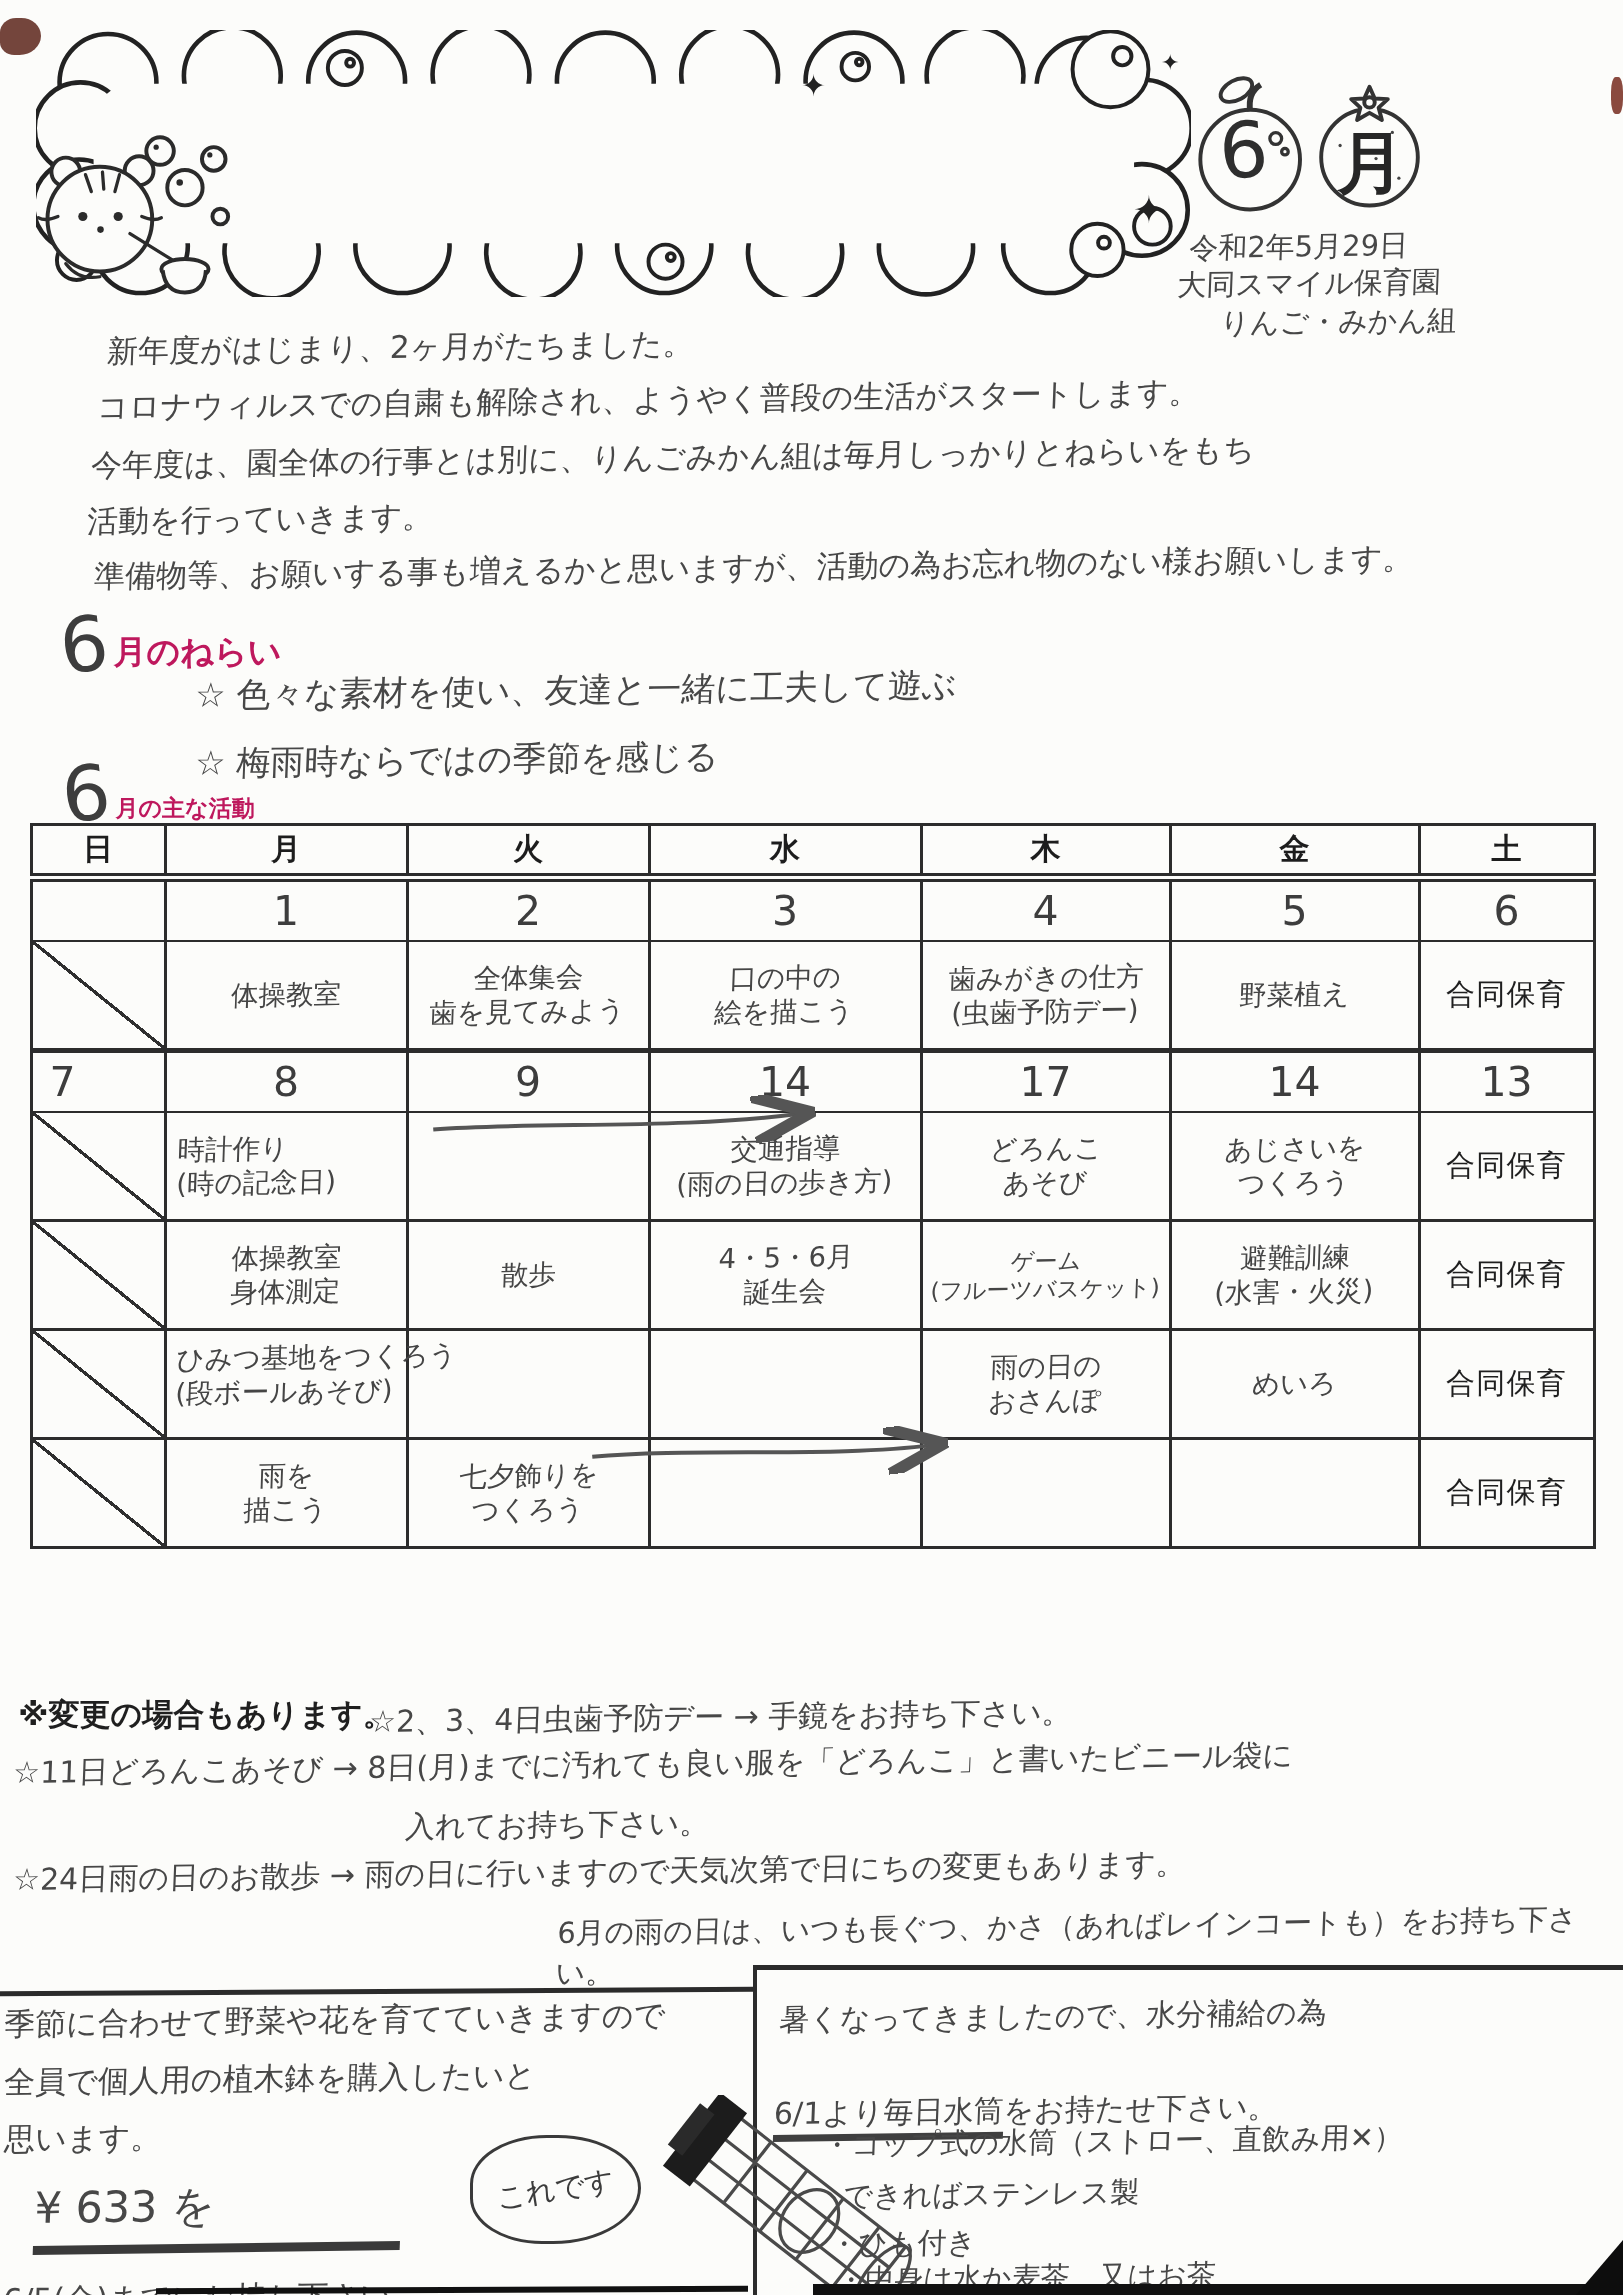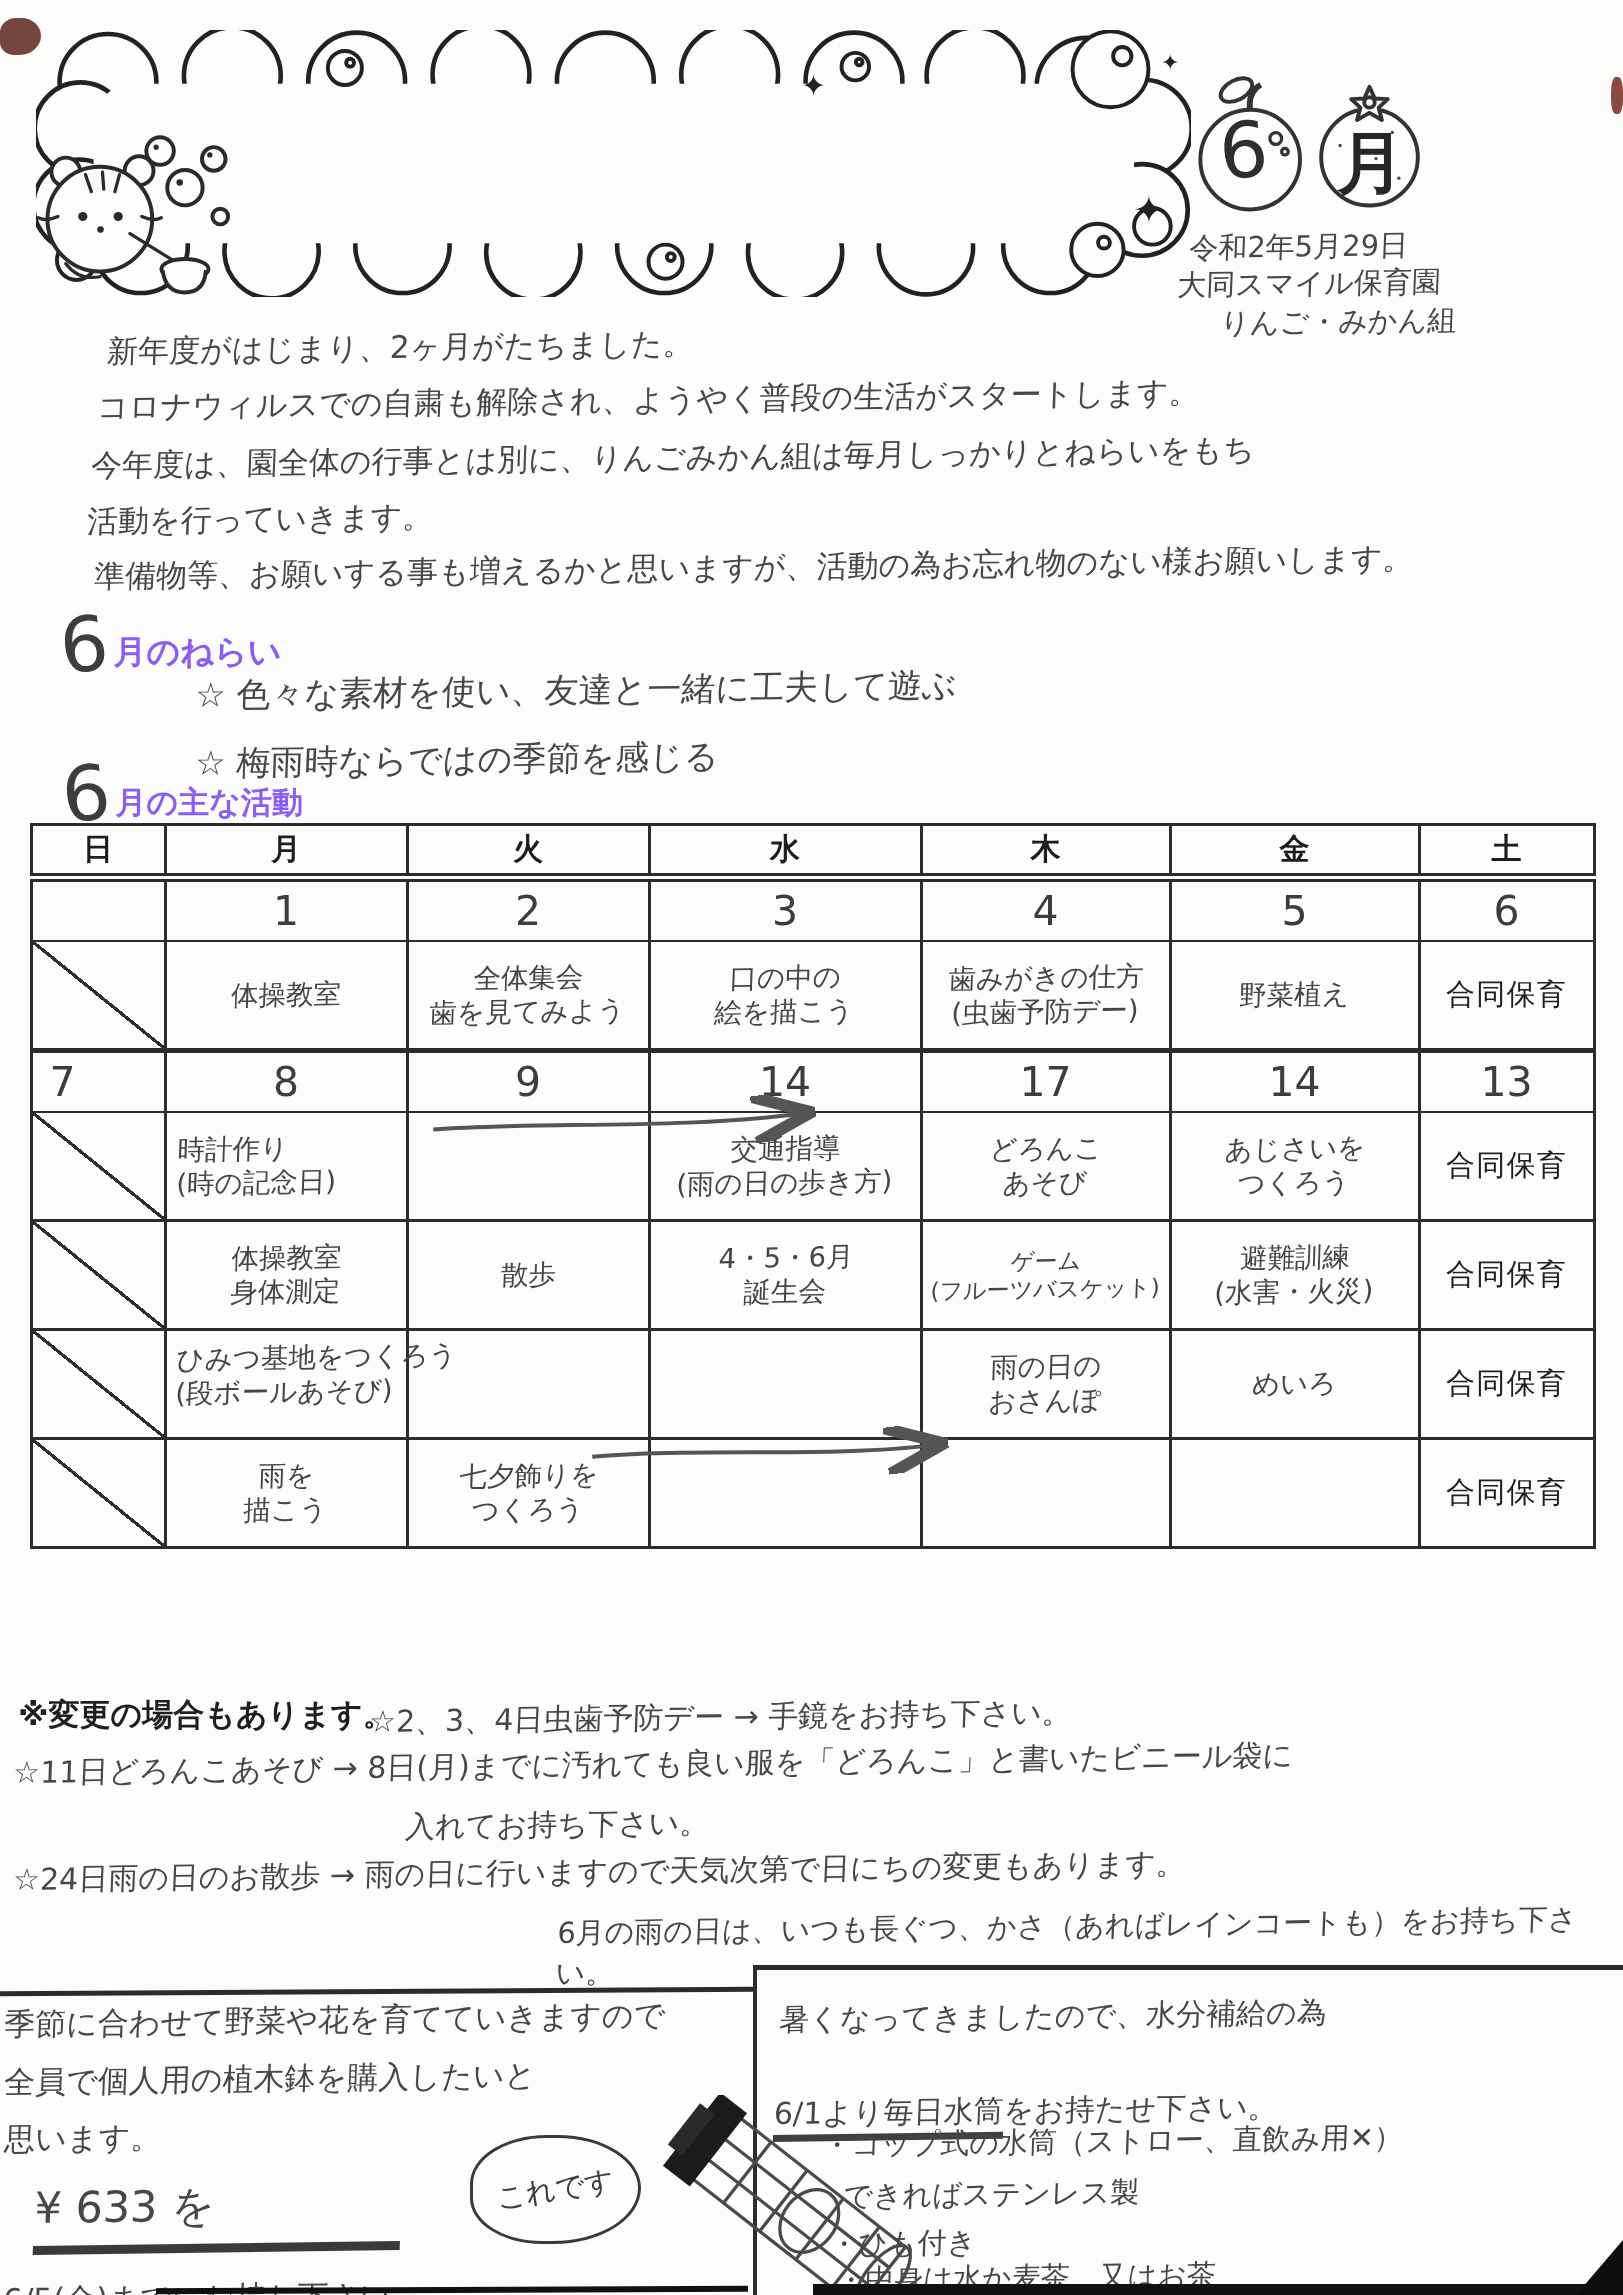--- a/index.html
+++ b/index.html
@@ -21,21 +21,21 @@
   .badge-num { position:absolute; font-size:77px; color:#2e2e2e; z-index:3; transform:rotate(-4deg); }
   .badge-kanji { position:absolute; font-size:68px; font-weight:700; color:#262626; z-index:3; }
   .dateline { position:absolute; font-size:29px; }
 
   
   .intro-line { font-size:31px; }
 
   
   .sec-head { display:flex; align-items:flex-end; }
   .big6 { font-size:76px; line-height:0.95; color:#3d3d3d; transform:rotate(-6deg); }
-  .sec-label { font-size:33px; font-weight:700; color:#8b5cf6; margin:0 0 6.5px 5.2px; }
+  .sec-label { font-size:33px; font-weight:700; color:#be185d; margin:0 0 6.5px 5.2px; }
   .goal-item { font-size:34px; }
 
   
   table.cal { position:absolute; left:29.5px; top:823px; border-collapse:collapse; table-layout:fixed; z-index:2; }
   .cal th, .cal td { border:3.3px solid #2c2c2c; padding:0; }
   .cal thead th { height:47px; font-size:30px; font-weight:600; color:#1d1d1d; border-bottom:9.2px double #2c2c2c; }
   tr.numrow td { height:58px; border-top:5.9px solid #2c2c2c; border-bottom:2.6px solid #2c2c2c;
                  font-size:41px; color:#3d3d3d; text-align:center; vertical-align:middle; }
   tr.numrow.wk1 td { border-top:3.3px solid #2c2c2c; }
   tr.numrow td:first-child { text-align:left; padding-left:17px; }
@@ -200,21 +200,21 @@
 
   <div class="abs sec-head" style="left:60px; top:609px;">
     <span class="big6">6</span>
     <span class="sec-label">月のねらい</span>
   </div>
   <div class="abs goal-item hw" style="left:196px; top:673px;">☆ 色々な素材を使い、友達と一緒に工夫して遊ぶ</div>
   <div class="abs goal-item hw" style="left:196px; top:741px;">☆ 梅雨時ならではの季節を感じる</div>
 
   <div class="abs sec-head" style="left:62px; top:758px;">
     <span class="big6">6</span>
-    <span class="sec-label" style="font-size:31px;">月の主な活動</span>
+    <span class="sec-label" style="font-size:23px;">月の主な活動</span>
   </div>
 
   <table class="cal">
     <colgroup>
         <col style="width:134px">
         <col style="width:242px">
         <col style="width:242px">
         <col style="width:272px">
         <col style="width:249px">
         <col style="width:249px">

